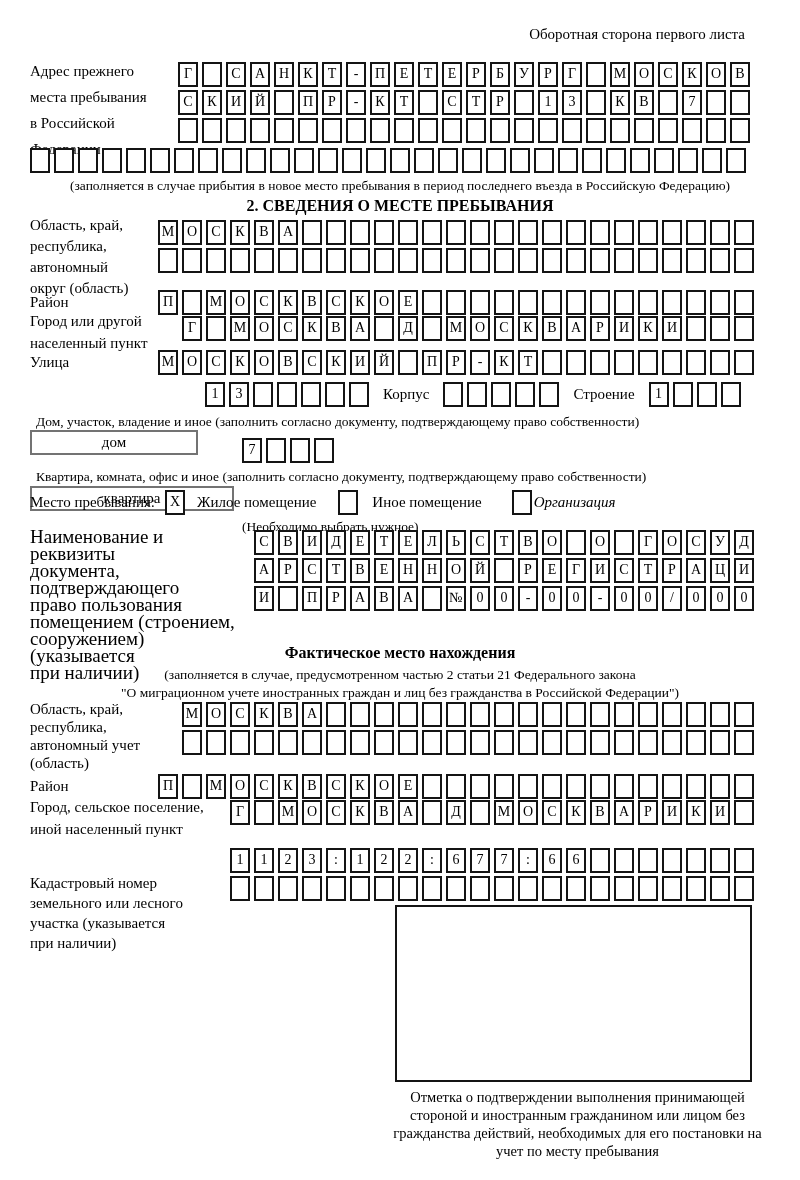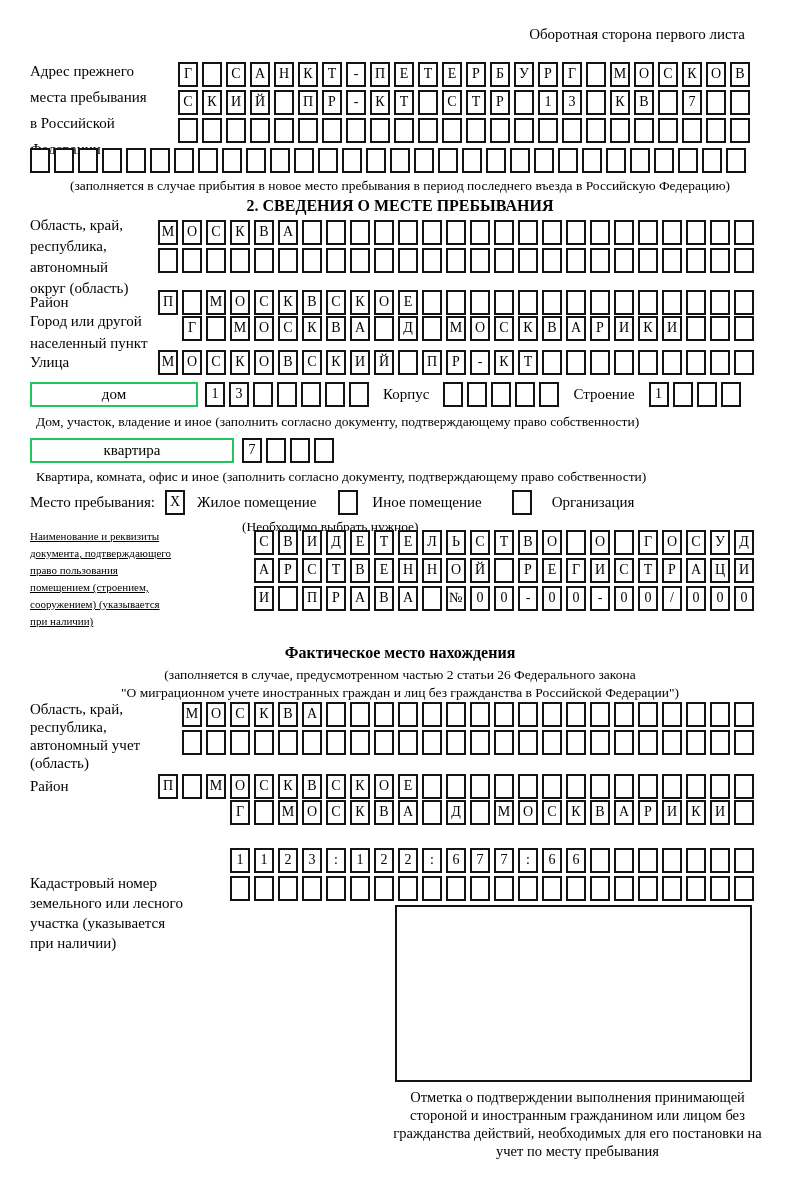--- a/index.html
+++ b/index.html
@@ -4,28 +4,28 @@
 <style>
   html,body{margin:0;padding:0;background:#fff;}
   body{width:800px;height:1180px;position:relative;font-family:"Liberation Serif",serif;color:#000;}
   .abs{position:absolute;}
   .lbl{font-size:15px;line-height:26px;}
   .lbl .ln{white-space:nowrap;}
   .cells{display:flex;gap:4px;}
   .stack{display:flex;flex-direction:column;gap:3px;}
   .cell{flex:none;box-sizing:border-box;width:20px;height:25px;border:2px solid #141414;
         font-size:14px;line-height:20px;text-align:center;background:#fff;}
-  .bigbox{flex:none;box-sizing:border-box;height:25px;border:2px solid #22c55e;
-        font-size:15px;line-height:20px;text-align:center;background:#fff;}
+  .bigbox{flex:none;box-sizing:border-box;height:25px;border:2px solid #737373;
+        font-size:15px;line-height:20px;text-align:center;background:#fff;margin-top:48px;}
   .inlbl{flex:none;font-size:15px;line-height:25px;padding:0 14px;white-space:nowrap;}
   .cap{font-size:13.5px;line-height:17px;text-align:center;}
   .center{left:0;right:0;text-align:center;}
   .title{font-size:16px;font-weight:bold;}
   .row{display:flex;align-items:flex-start;}
-  .doclbl{font-size:11px;line-height:17px;text-decoration:underline;}
+  .doclbl{font-size:19px;line-height:17px;}
 </style>
 </head>
 <body>
 
 <div class="abs" style="top:26px;left:0;right:55px;text-align:right;font-size:15px;">Оборотная сторона первого листа</div>
 
 <div class="abs lbl" style="top:58px;left:30px;">
   <div class="ln">Адрес прежнего</div>
   <div class="ln">места пребывания</div>
   <div class="ln">в Российской</div>
@@ -339,21 +339,21 @@
 </div>
 <div class="abs cap" style="top:468px;left:36px;">Квартира, комната, офис и иное (заполнить согласно документу, подтверждающему право собственности)</div>
 
 <div class="abs row" style="top:490px;left:30px;">
   <div class="inlbl" style="padding:0;">Место пребывания:</div>
   <span class="cell" style="margin-left:10px;">X</span>
   <div class="inlbl" style="padding:0 0 0 12px;">Жилое помещение</div>
   <span class="cell" style="margin-left:22px;"></span>
   <div class="inlbl" style="padding:0 0 0 14px;">Иное помещение</div>
   <span class="cell" style="margin-left:30px;"></span>
-  <div class="inlbl" style="padding:0 0 0 20px;">Организация</div>
+  <div class="inlbl" style="padding:0 0 0 2px;font-style:italic;">Организация</div>
 </div>
 <div class="abs cap" style="top:518px;left:242px;">(Необходимо выбрать нужное)</div>
 
 <div class="abs doclbl" style="top:528px;left:30px;width:220px;">
   <div class="ln">Наименование и реквизиты</div>
   <div class="ln">документа, подтверждающего</div>
   <div class="ln">право пользования</div>
   <div class="ln">помещением (строением,</div>
   <div class="ln">сооружением) (указывается</div>
   <div class="ln">при наличии)</div>
@@ -424,21 +424,21 @@
       <span class="cell">0</span>
       <span class="cell">0</span>
       <span class="cell">/</span>
       <span class="cell">0</span>
       <span class="cell">0</span>
       <span class="cell">0</span>
     </div>
 </div>
 
 <div class="abs title center" style="top:644px;">Фактическое место нахождения</div>
-<div class="abs cap center" style="top:666px;line-height:18px;">(заполняется в случае, предусмотренном частью 2 статьи 26 Федерального закона</div>
+<div class="abs cap center" style="top:666px;line-height:18px;">(заполняется в случае, предусмотренном частью 2 статьи 21 Федерального закона</div>
 <div class="abs cap center" style="top:684px;line-height:18px;">"О миграционном учете иностранных граждан и лиц без гражданства в Российской Федерации")</div>
 
 <div class="abs lbl" style="top:700px;left:30px;line-height:18px;">
   <div class="ln">Область, край,</div>
   <div class="ln">республика,</div>
   <div class="ln">автономный учет</div>
   <div class="ln">(область)</div>
 </div>
 <div class="abs stack" style="top:702px;left:182px;">
   <div class="cells">
@@ -518,20 +518,22 @@
     <span class="cell"></span>
     <span class="cell"></span>
     <span class="cell"></span>
     <span class="cell"></span>
     <span class="cell"></span>
     <span class="cell"></span>
     <span class="cell"></span>
   </div>
 
 <div class="abs lbl" style="top:796px;left:30px;line-height:22px;">
+  <div class="ln">Город, сельское поселение,</div>
+  <div class="ln">иной населенный пункт</div>
 </div>
 <div class="abs cells" style="top:800px;left:230px;">
     <span class="cell">Г</span>
     <span class="cell"></span>
     <span class="cell">М</span>
     <span class="cell">О</span>
     <span class="cell">С</span>
     <span class="cell">К</span>
     <span class="cell">В</span>
     <span class="cell">А</span>

